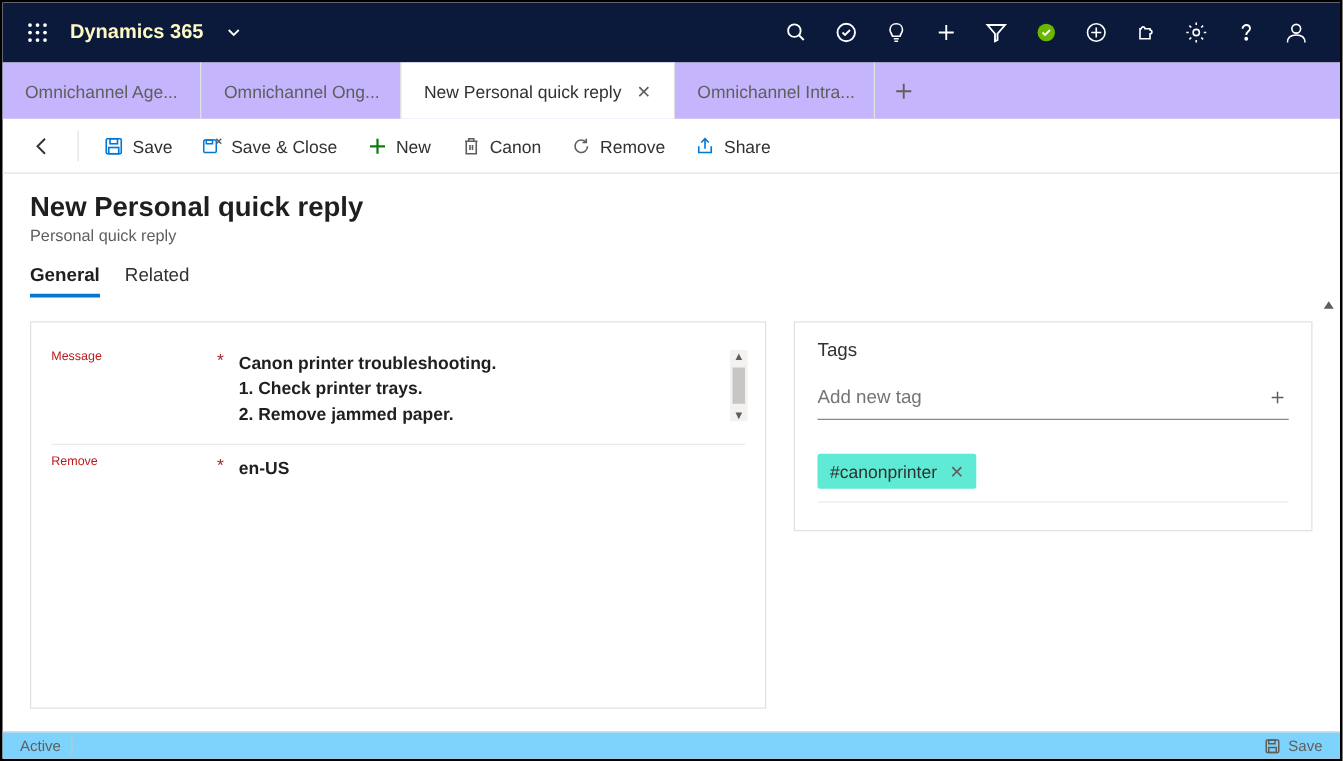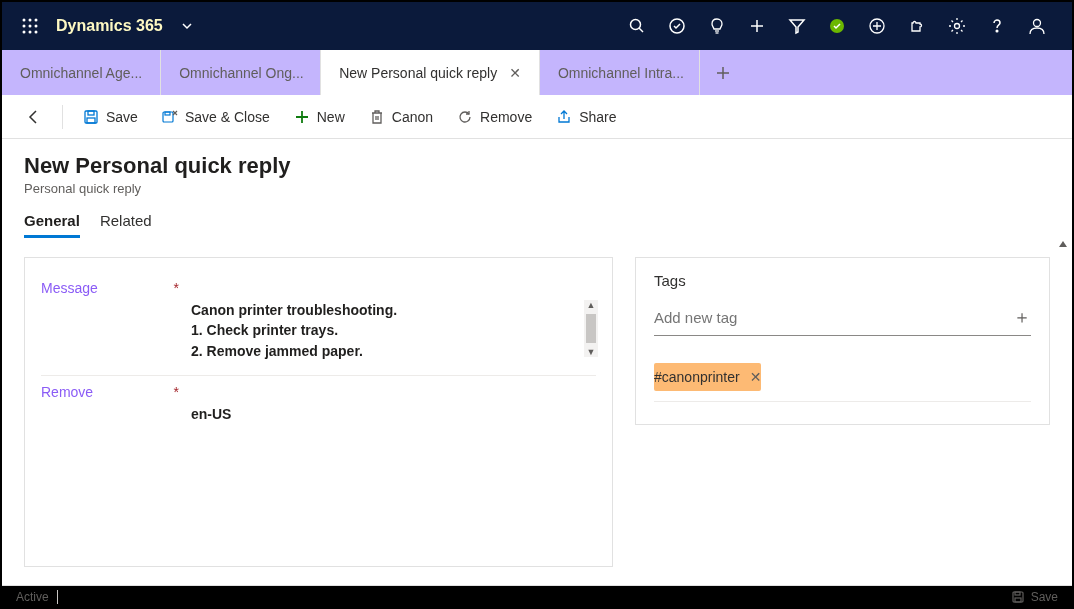--- a/index.html
+++ b/index.html
@@ -49,40 +49,40 @@
 
     
     .form-body { flex: 1; padding: 18px 22px; display: flex; gap: 22px; position: relative; min-height: 0; }
     .panel { border: 1px solid #e1e1e1; background: #fff; }
     .general-panel { flex: 1; padding: 14px 16px 22px; }
     .tags-panel { width: 415px; padding: 14px 18px 22px; align-self: flex-start; }
 
     .field-row { display: flex; padding: 8px 0 14px; border-bottom: 1px solid #edebe9; }
     .field-row:last-child { border-bottom: none; }
     .field-label-col { width: 150px; display: flex; align-items: flex-start; justify-content: space-between; padding-right: 12px; }
-    .field-label { font-size: 14px; color: #8b5cf6; }
+    .field-label { font-size: 10px; color: #b91c1c; }
     .req { color: #a4262c; font-size: 14px; }
-    .field-value-col { flex: 1; position: relative; margin-top: 20px; }
+    .field-value-col { flex: 1; position: relative; }
     .field-value { font-size: 14px; font-weight: 600; color: #201f1e; white-space: pre-line; line-height: 1.45; padding-right: 18px; }
 
     
     .msg-scroll { position: absolute; right: -2px; top: 0; bottom: 4px; width: 14px; background: #f3f2f1; display: flex; flex-direction: column; align-items: center; justify-content: space-between; }
     .msg-scroll .thumb { position: absolute; top: 14px; bottom: 14px; left: 2px; right: 2px; background: #c8c6c4; }
     .msg-scroll .arrow { font-size: 9px; color: #605e5c; z-index: 2; }
 
     .section-title { font-size: 15px; color: #323130; margin-bottom: 12px; }
     .tag-input-row { display: flex; align-items: center; border-bottom: 1px solid #8a8886; padding: 4px 0 6px; margin-bottom: 27px; }
     .tag-input { flex: 1; border: none; outline: none; font-size: 15px; color: #605e5c; background: transparent; }
     .tag-plus { color: #605e5c; font-size: 18px; }
-    .tag-chip { display: inline-flex; align-items: center; background: #fdba74; border-radius: 2px; padding: 6px 0; gap: 10px; font-size: 14px; color: #323130; }
+    .tag-chip { display: inline-flex; align-items: center; background: #5eead4; border-radius: 2px; padding: 6px 10px; gap: 10px; font-size: 14px; color: #323130; }
     .tag-chip .x { color: #605e5c; }
     .tags-divider { border-bottom: 1px solid #edebe9; margin-top: 10px; }
 
     
-    .status-bar { height: 22px; background: #000000; display: flex; align-items: center; padding: 0 14px; font-size: 12px; color: #605e5c; justify-content: space-between; border-top: 1px solid #e1e1e1; }
+    .status-bar { height: 22px; background: #7dd3fc; display: flex; align-items: center; padding: 0 14px; font-size: 12px; color: #605e5c; justify-content: space-between; border-top: 1px solid #e1e1e1; }
     .status-left { display: flex; align-items: center; gap: 8px; }
     .status-divider { width: 1px; height: 14px; background: #c8c6c4; }
     .status-right { display: flex; align-items: center; gap: 6px; }
 
     svg { display: block; }
   </style>
 </head>
 <body>
 
 <div class="top-header">

